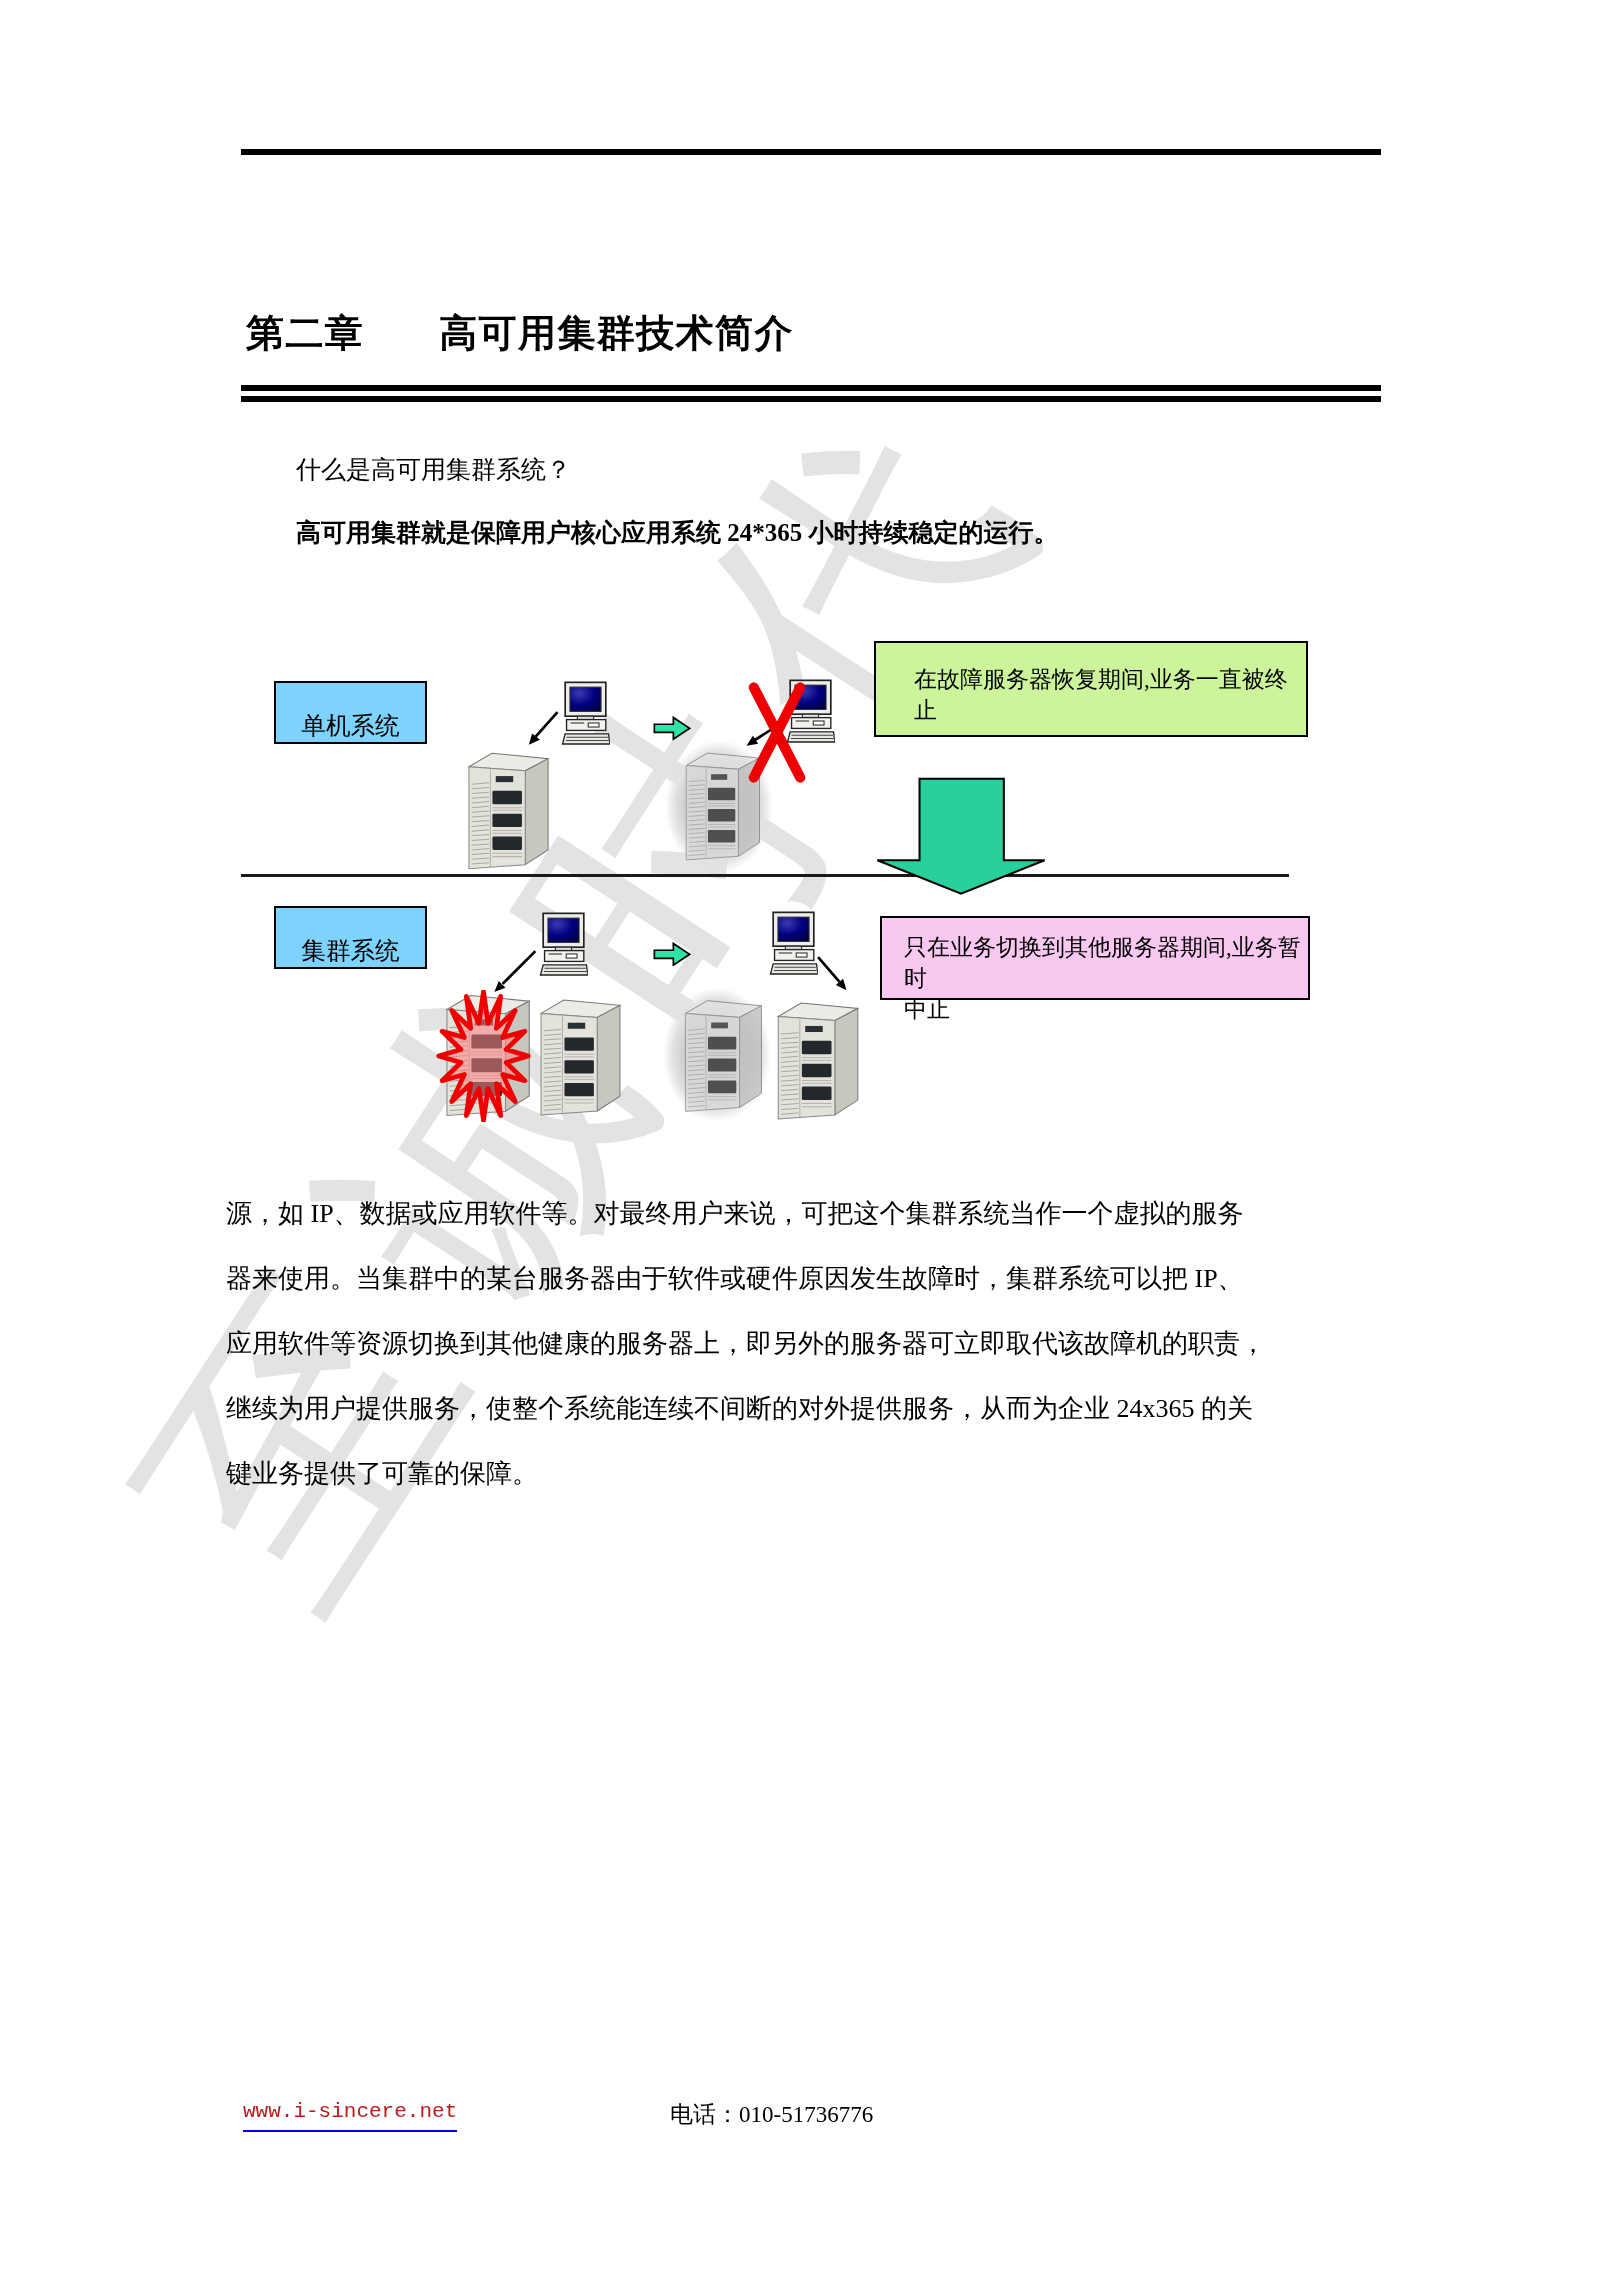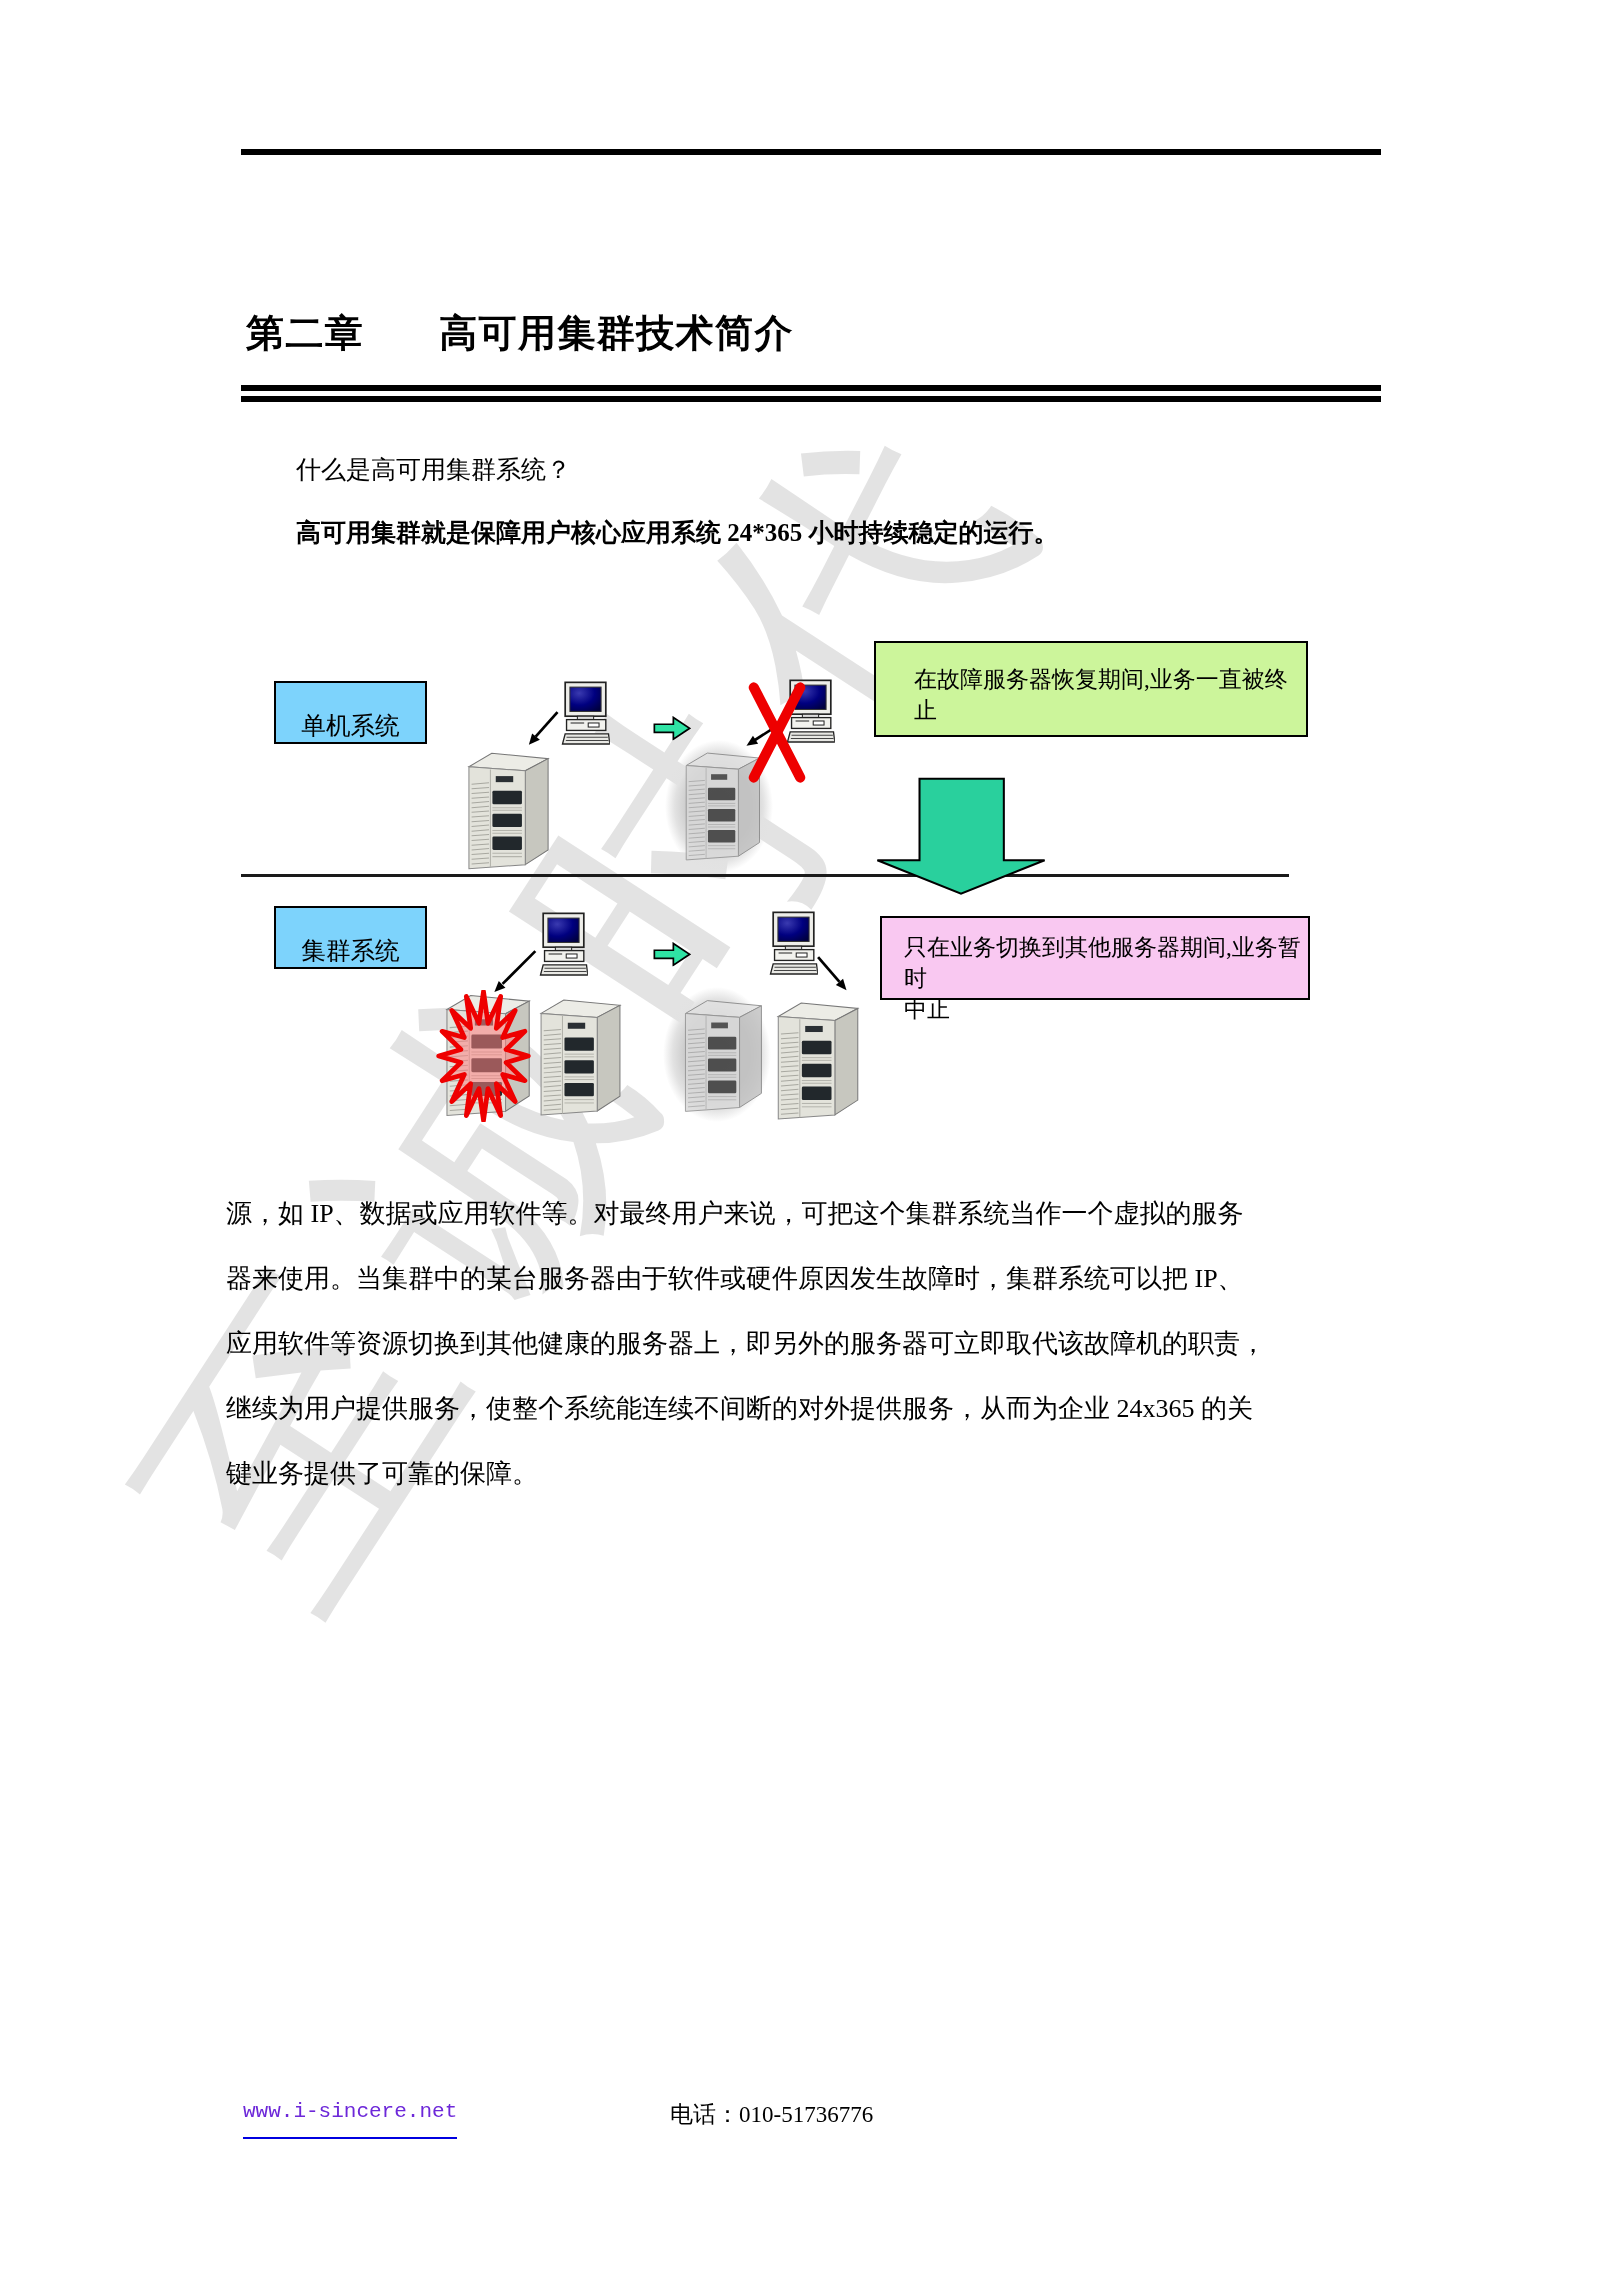--- a/index.html
+++ b/index.html
@@ -38,22 +38,22 @@
     position:absolute;border-radius:50%;z-index:2;
     background:radial-gradient(closest-side,#c6c6c6 0%,#cecece 62%,#e2e2e2 82%,rgba(255,255,255,0) 100%);
   }
   
   .para{position:absolute;left:226px;top:1181px;width:1168px;font-size:26px;line-height:65px;z-index:3;}
   .para .ln{white-space:nowrap;}
   .para .ln.first{padding-left:68px;}
   
   .footer-url{
     position:absolute;left:243px;top:2100px;font-family:"Liberation Mono","DejaVu Sans Mono",monospace;
-    font-size:21px;color:#6d28d9;text-decoration:none;border-bottom:2px solid #0000e0;
-    padding-bottom:14px;z-index:3;
+    font-size:21px;color:#b91c1c;text-decoration:none;border-bottom:2px solid #0000e0;
+    padding-bottom:7px;z-index:3;
   }
   .footer-phone{position:absolute;left:670px;top:2099px;font-size:23px;z-index:3;}
 </style>
 </head>
 <body>
 
 <div class="page">
 
   <svg width="0" height="0" style="position:absolute" aria-hidden="true">
     <defs>

